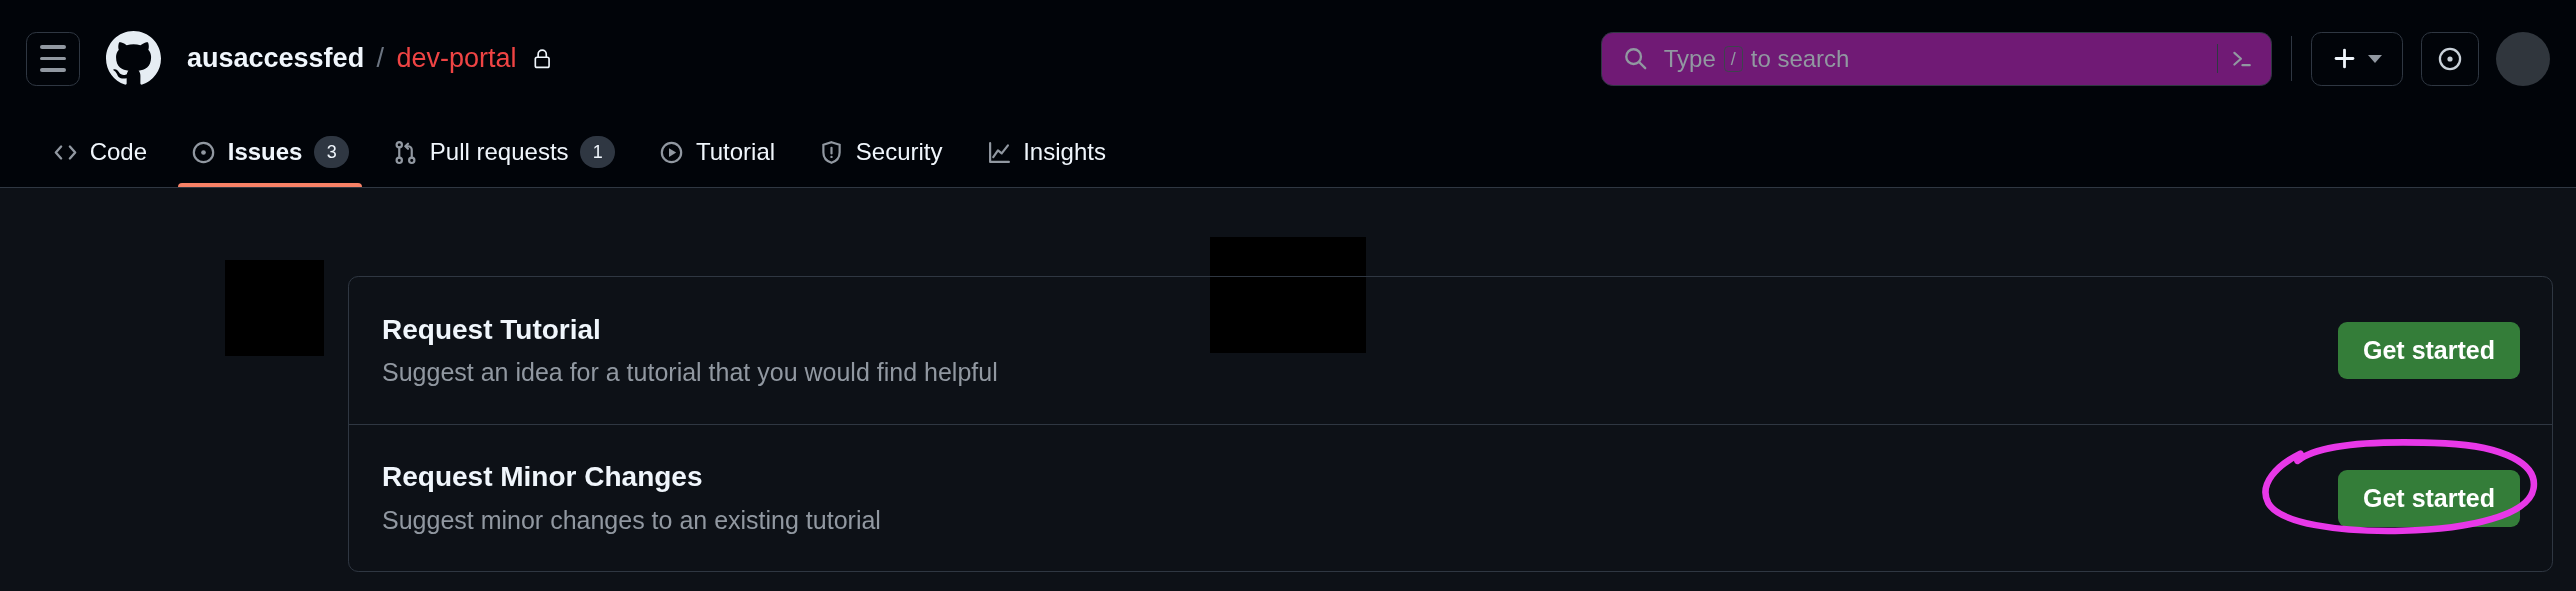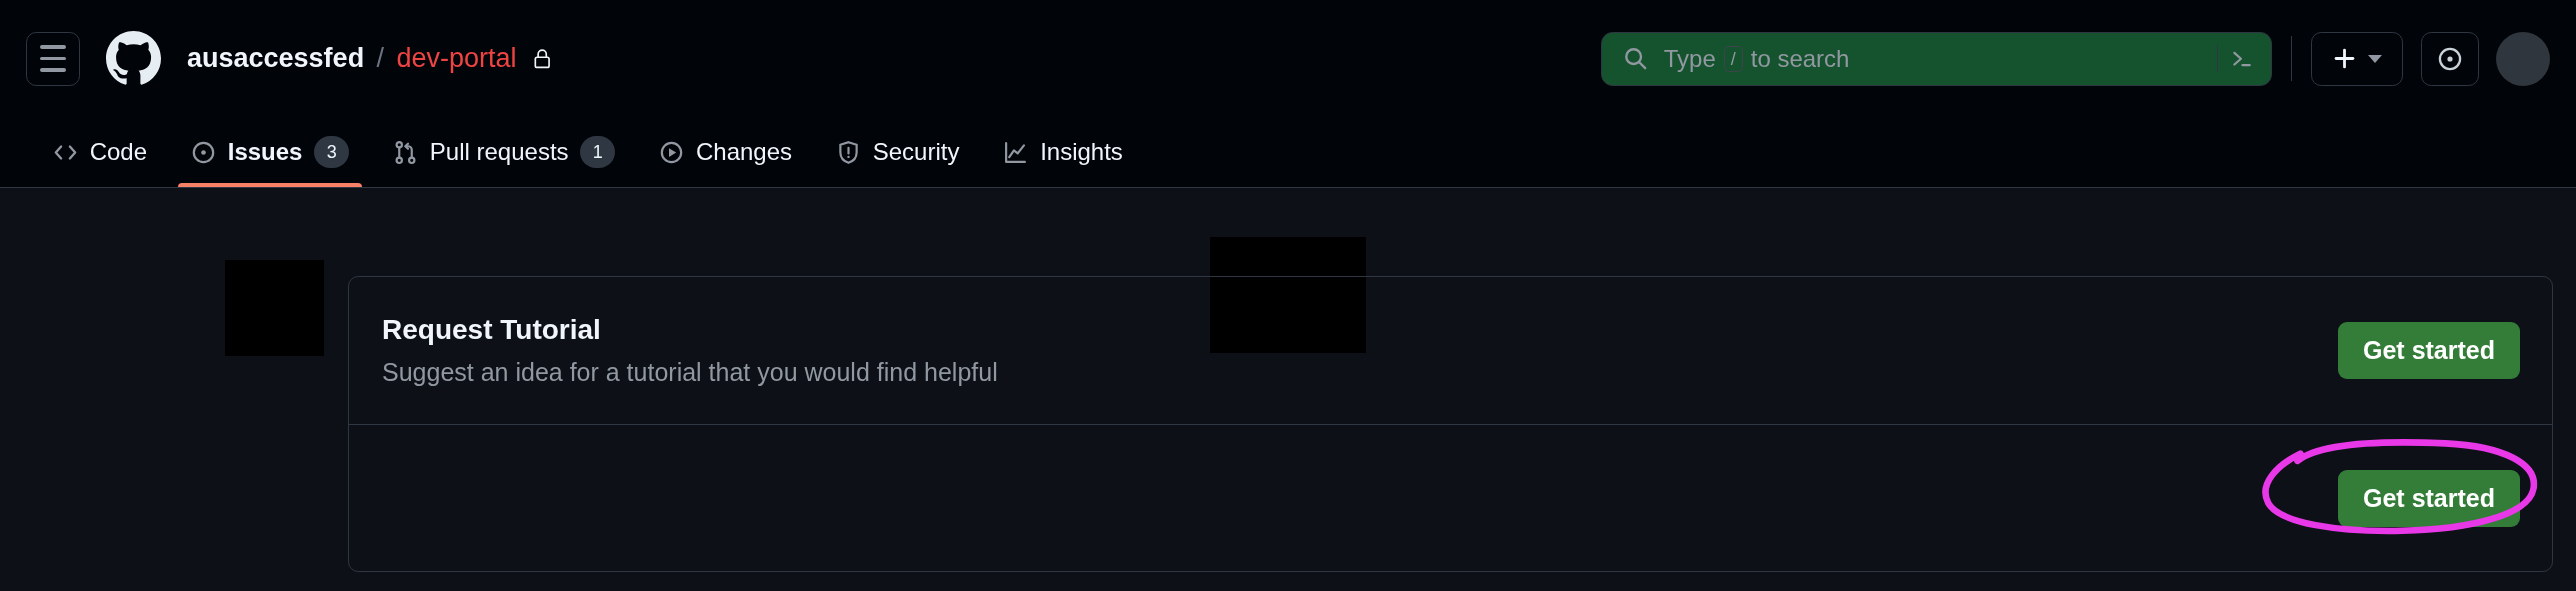--- a/index.html
+++ b/index.html
@@ -63,21 +63,21 @@
   .header-right {
     margin-left: auto;
     display: flex;
     align-items: center;
     flex: 0 0 auto;
   }
   .searchbox {
     width: 671px; height: 54px;
     border: 0.7px solid #2f3742;
     border-radius: 11.7px;
-    background: #14532d;
+    background: #701a75;
     display: flex;
     align-items: center;
     padding: 0 17.5px 0 20.4px;
     cursor: pointer;
   }
   .search-icon svg { width: 25px; height: 25px; display:block; }
   .search-ph {
     margin-left: 16px;
     color: #9198a1;
     font-size: 24px;
@@ -368,21 +368,21 @@
     <span class="counter">1</span>
   </div>
 
   <div class="tab">
     <span class="tab-ico">
       <svg viewBox="0 0 16 16" fill="none" stroke="#9198a1" stroke-width="1.4">
         <circle cx="8" cy="8" r="6.2"></circle>
         <polygon points="6.4,5.2 11,8 6.4,10.8" fill="#9198a1" stroke="none"></polygon>
       </svg>
     </span>
-    <span>Changes</span>
+    <span>Tutorial</span>
   </div>
 
   <div class="tab">
     <span class="tab-ico">
       <svg viewBox="0 0 16 16" fill="none" stroke="#9198a1" stroke-width="1.4" stroke-linecap="round">
         <path d="M8 1.4 13.2 3v5c0 3.3-2.2 5.6-5.2 6.6C5 13.6 2.8 11.3 2.8 8V3Z"></path>
         <line x1="8" y1="5" x2="8" y2="8.6"></line>
         <circle cx="8" cy="10.8" r="0.75" fill="#9198a1" stroke="none"></circle>
       </svg>
     </span>
@@ -409,20 +409,24 @@
 
     <div class="tpl-row">
       <div class="tpl-text">
         <div class="tpl-title">Request Tutorial</div>
         <div class="tpl-desc">Suggest an idea for a tutorial that you would find helpful</div>
       </div>
       <button class="get-started-btn">Get started</button>
     </div>
 
     <div class="tpl-row">
+      <div class="tpl-text">
+        <div class="tpl-title">Request Minor Changes</div>
+        <div class="tpl-desc">Suggest minor changes to an existing tutorial</div>
+      </div>
       <button class="get-started-btn">Get started</button>
     </div>
 
   </div>
 </div>
 
 <div class="annotation">
   <svg viewBox="0 0 400 140" fill="none">
     <path d="M62 30 C 92 6, 175 2, 265 6 C 345 10, 392 34, 386 68 C 380 104, 300 124, 206 126 C 118 128, 38 116, 22 88 C 8 62, 34 36, 66 20" stroke="#e838e8" stroke-width="9" stroke-linecap="round" stroke-linejoin="round"></path>
   </svg>

